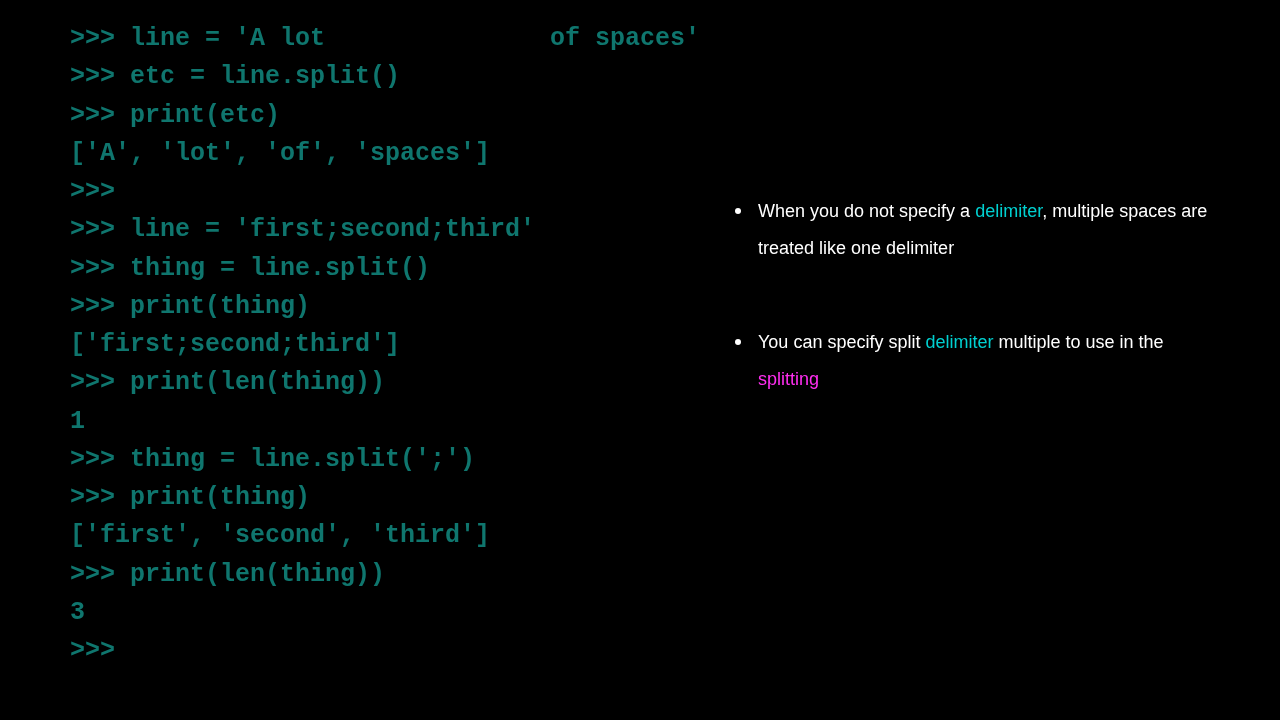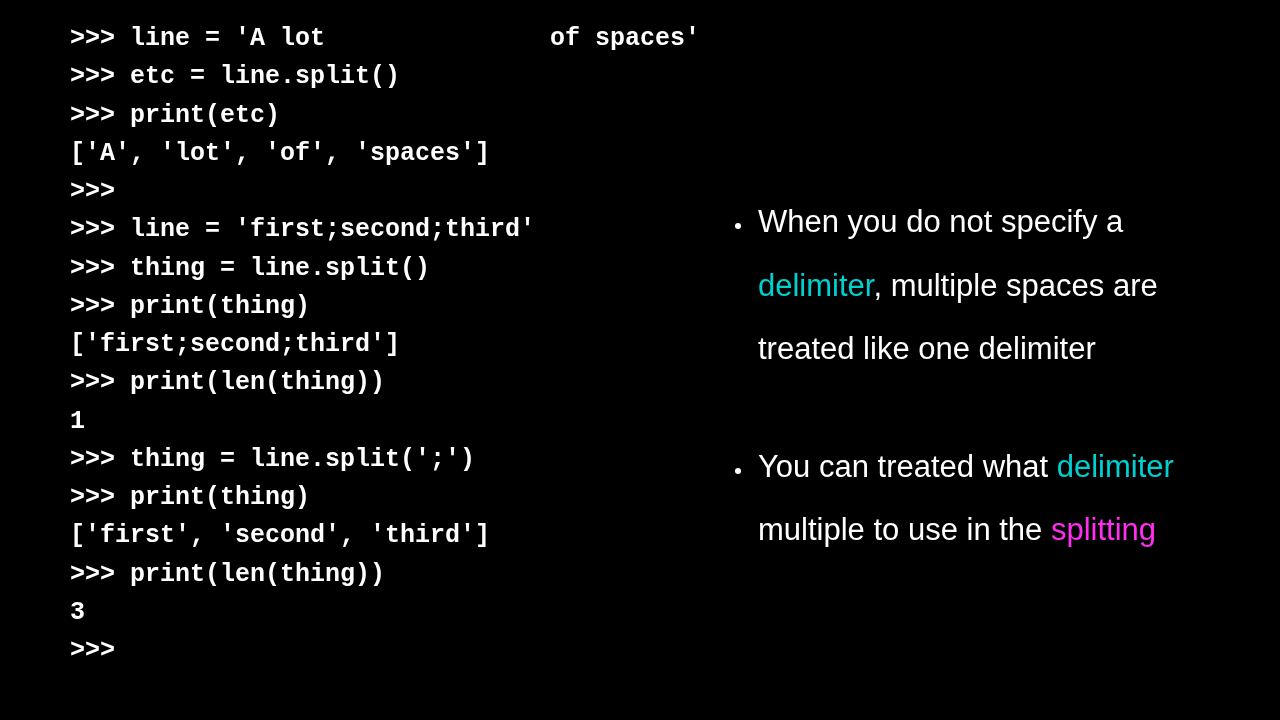--- a/index.html
+++ b/index.html
@@ -22,35 +22,35 @@
     padding: 20px 0 0 70px;
     box-sizing: border-box;
   }
   .code {
     font-family: "Courier New", Courier, monospace;
     font-weight: bold;
     font-size: 25px;
     line-height: 1.53;
     white-space: pre-wrap;
     word-break: break-word;
-    color: #ffffff;
+    color: #0f766e;
   }
   .notes-col {
     flex: 1;
     padding: 190px 60px 0 20px;
     box-sizing: border-box;
   }
   ul.notes {
     list-style: disc;
     margin: 0;
     padding-left: 30px;
   }
   ul.notes li {
     font-family: Arial, Helvetica, sans-serif;
-    font-size: 31px;
+    font-size: 18px;
     line-height: 2.05;
     color: #fff;
     margin-bottom: 54px;
     padding-left: 4px;
   }
   ul.notes li::marker {
     font-size: 20px;
   }
   .hl-cyan {
     color: #00d0d0;
@@ -82,17 +82,17 @@
 &gt;&gt;&gt; print(len(thing))
 3
 &gt;&gt;&gt;</div>
   </div>
   <div class="notes-col">
     <ul class="notes">
       <li>
         <span>When you do not specify a </span><span class="hl-cyan">delimiter</span><span>, multiple spaces are treated like </span><span>one</span><span> delimiter</span>
       </li>
       <li>
-        <span>You can treated what </span><span class="hl-cyan">delimiter</span><span> multiple to use in the </span><span class="hl-magenta">splitting</span>
+        <span>You can specify split </span><span class="hl-cyan">delimiter</span><span> multiple to use in the </span><span class="hl-magenta">splitting</span>
       </li>
     </ul>
   </div>
 </div>
 
 </body></html>

